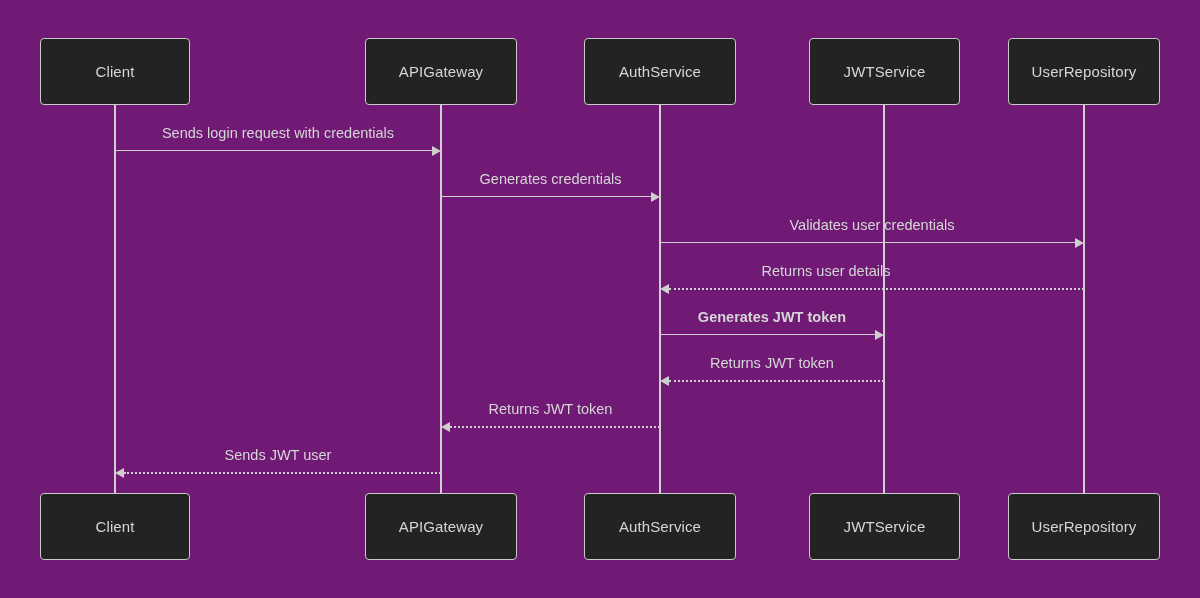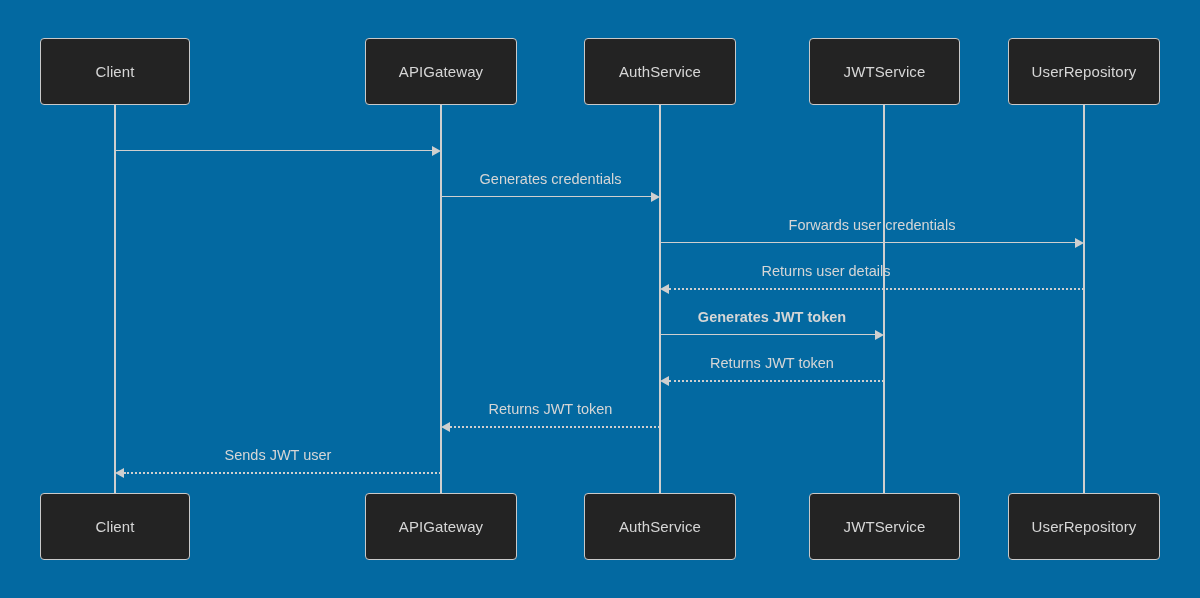--- a/index.html
+++ b/index.html
@@ -69,21 +69,21 @@
     color: #d6d6d6;
     font-size: 14.5px;
     font-family: "Liberation Sans", sans-serif;
     white-space: nowrap;
     transform: translateX(-50%);
   }
 </style>
 </head>
 <body>
 
-<div id="diagram-root" style="width: 1200px; height: 598px; background: #0369a1;">
+<div id="diagram-root" style="width: 1200px; height: 598px; background: #701a75;">
     <div class="actor-box" style="left: 40px; top: 38px; width: 150px; height: 67px; background: rgb(35, 35, 35); border-color: rgb(201, 201, 201);">
       <span class="actor-label" style="color: rgb(214, 214, 214);">Client</span>
     </div>
     <div class="actor-box" style="left: 40px; top: 493px; width: 150px; height: 67px; background: rgb(35, 35, 35); border-color: rgb(201, 201, 201);">
       <span class="actor-label" style="color: rgb(214, 214, 214);">Client</span>
     </div>
     <div class="lifeline" style="left: 114px; top: 105px; height: 388px; background: rgb(207, 207, 207);"></div>
     <div class="actor-box" style="left: 365px; top: 38px; width: 152px; height: 67px; background: rgb(35, 35, 35); border-color: rgb(201, 201, 201);">
       <span class="actor-label" style="color: rgb(214, 214, 214);">APIGateway</span>
     </div>
@@ -107,26 +107,27 @@
     <div class="lifeline" style="left: 883px; top: 105px; height: 388px; background: rgb(207, 207, 207);"></div>
     <div class="actor-box" style="left: 1008px; top: 38px; width: 152px; height: 67px; background: rgb(35, 35, 35); border-color: rgb(201, 201, 201);">
       <span class="actor-label" style="color: rgb(214, 214, 214);">UserRepository</span>
     </div>
     <div class="actor-box" style="left: 1008px; top: 493px; width: 152px; height: 67px; background: rgb(35, 35, 35); border-color: rgb(201, 201, 201);">
       <span class="actor-label" style="color: rgb(214, 214, 214);">UserRepository</span>
     </div>
     <div class="lifeline" style="left: 1083px; top: 105px; height: 388px; background: rgb(207, 207, 207);"></div>
     <div class="msg-line" style="top: 150px; left: 115px; width: 317px; border-top-color: rgb(207, 207, 207);"></div>
     <div class="arrow-head right" style="top: 146px; left: 432px; border-left-color: rgb(207, 207, 207);"></div>
+    <div class="msg-label" style="left: 278px; top: 125px; color: rgb(214, 214, 214);">Sends login request with credentials</div>
     <div class="msg-line" style="top: 196px; left: 441px; width: 210px; border-top-color: rgb(207, 207, 207);"></div>
     <div class="arrow-head right" style="top: 192px; left: 651px; border-left-color: rgb(207, 207, 207);"></div>
     <div class="msg-label" style="left: 550.5px; top: 171px; color: rgb(214, 214, 214);">Generates credentials</div>
     <div class="msg-line" style="top: 242px; left: 660px; width: 415px; border-top-color: rgb(207, 207, 207);"></div>
     <div class="arrow-head right" style="top: 238px; left: 1075px; border-left-color: rgb(207, 207, 207);"></div>
-    <div class="msg-label" style="left: 872px; top: 217px; color: rgb(214, 214, 214);">Forwards user credentials</div>
+    <div class="msg-label" style="left: 872px; top: 217px; color: rgb(214, 214, 214);">Validates user credentials</div>
     <div class="msg-line dotted" style="top: 288px; left: 669px; width: 415px; border-top-color: rgb(207, 207, 207);"></div>
     <div class="arrow-head left" style="top: 284px; left: 660px; border-right-color: rgb(207, 207, 207);"></div>
     <div class="msg-label" style="left: 826px; top: 263px; color: rgb(214, 214, 214);">Returns user details</div>
     <div class="msg-line" style="top: 334px; left: 660px; width: 215px; border-top-color: rgb(207, 207, 207);"></div>
     <div class="arrow-head right" style="top: 330px; left: 875px; border-left-color: rgb(207, 207, 207);"></div>
     <div class="msg-label" style="left: 772px; top: 309px; color: rgb(214, 214, 214); font-weight: bold;">Generates JWT token</div>
     <div class="msg-line dotted" style="top: 380px; left: 669px; width: 215px; border-top-color: rgb(207, 207, 207);"></div>
     <div class="arrow-head left" style="top: 376px; left: 660px; border-right-color: rgb(207, 207, 207);"></div>
     <div class="msg-label" style="left: 772px; top: 355px; color: rgb(214, 214, 214);">Returns JWT token</div>
     <div class="msg-line dotted" style="top: 426px; left: 450px; width: 210px; border-top-color: rgb(207, 207, 207);"></div>

